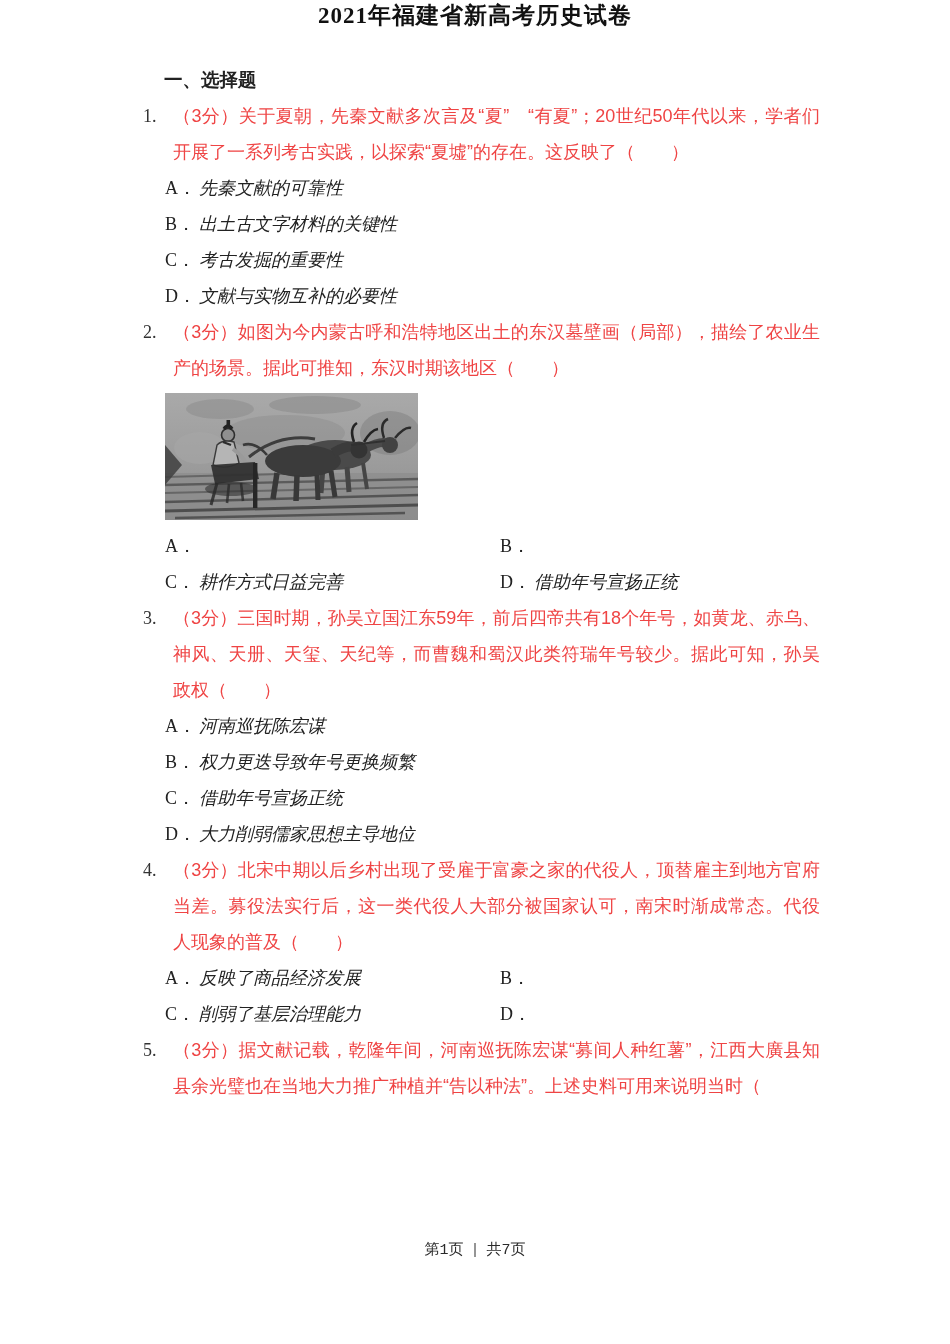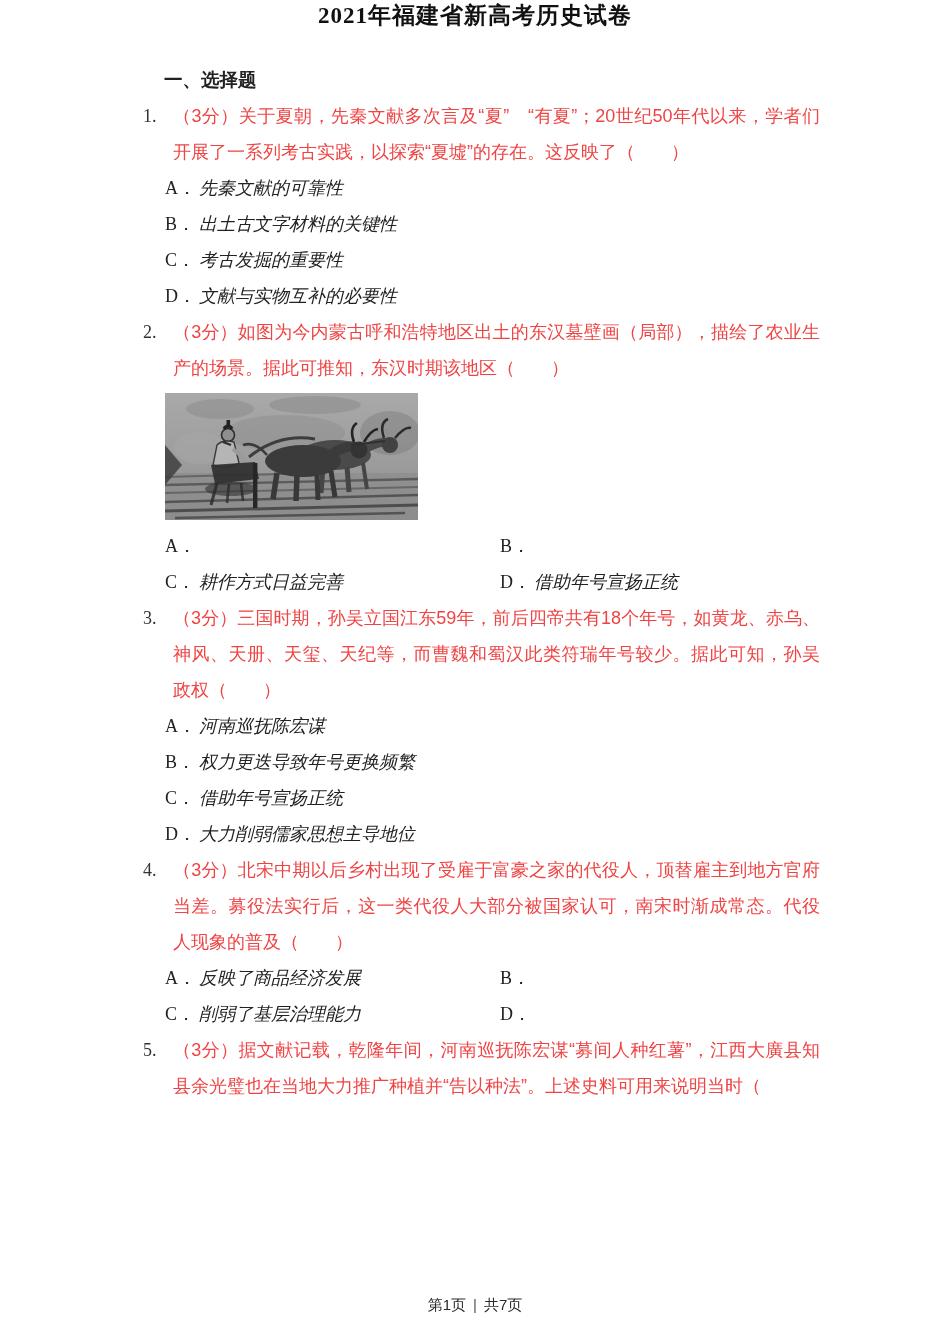--- a/index.html
+++ b/index.html
@@ -70,24 +70,24 @@
   .opt-grid .opt { padding-left: 0; }
   .figure-wrap {
     margin: 7px 0 8px 22px;
     width: 253px;
     height: 127px;
     line-height: 0;
   }
   .footer {
     position: absolute;
     left: 0;
-    top: 1295px;
+    top: 1241px;
     width: 100%;
     text-align: center;
-    font-family: Liberation Sans, sans-serif;
+    font-family: Liberation Mono, monospace;
     font-size: 15px;
     line-height: 20px;
     color: #2a2a2a;
   }
   .footer .sep { margin: 0 7px; color: #555; }
 </style>
 </head>
 <body>
 
 <div class="paper">

